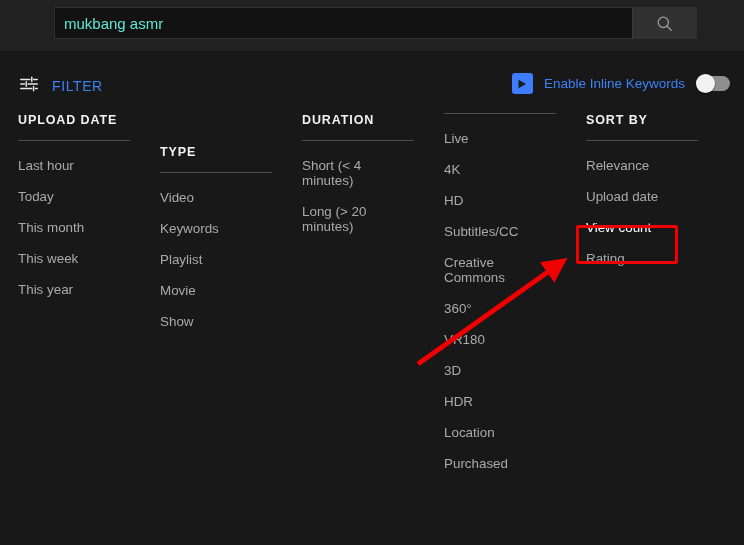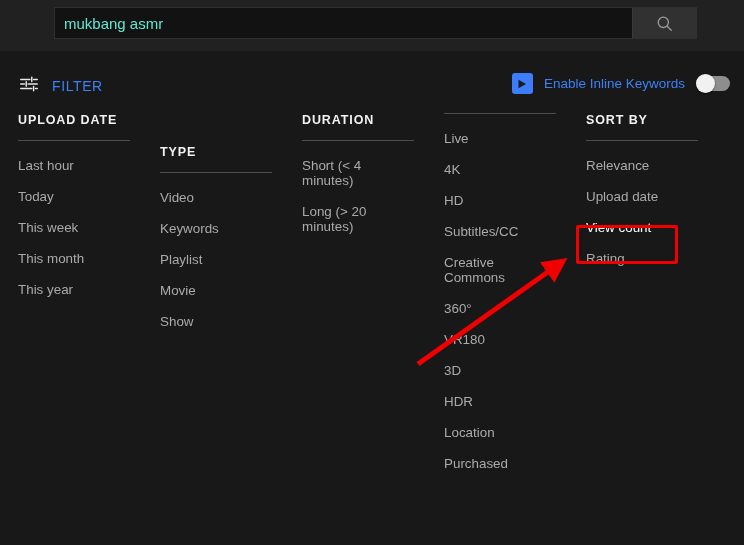--- a/index.html
+++ b/index.html
@@ -220,22 +220,22 @@
   </div>
 </div>
 
 <div id="columns">
 
   <div class="col" id="col-upload">
     <div class="col-head">UPLOAD DATE</div>
     <div class="col-rule"></div>
     <div class="opt">Last hour</div>
     <div class="opt">Today</div>
+    <div class="opt">This month</div>
     <div class="opt">This week</div>
-    <div class="opt">This month</div>
     <div class="opt">This year</div>
   </div>
 
   <div class="col" id="col-type">
     <div class="col-head">TYPE</div>
     <div class="col-rule"></div>
     <div class="opt">Video</div>
     <div class="opt">Keywords</div>
     <div class="opt">Playlist</div>
     <div class="opt">Movie</div>

